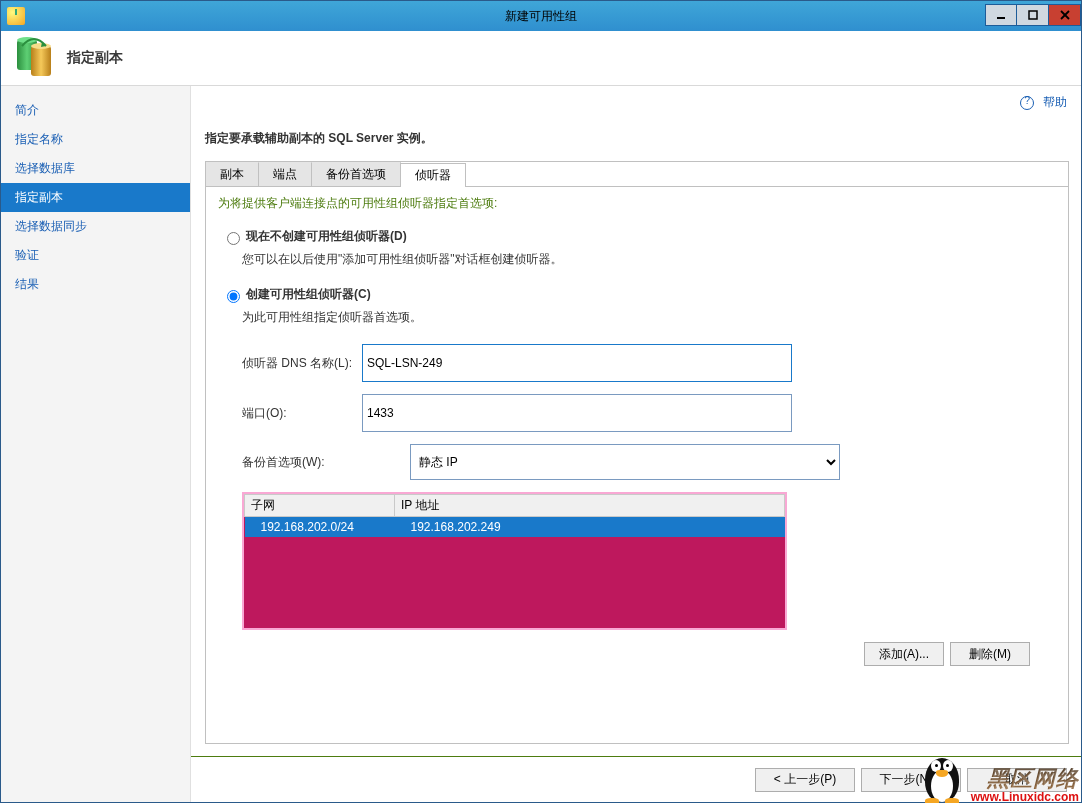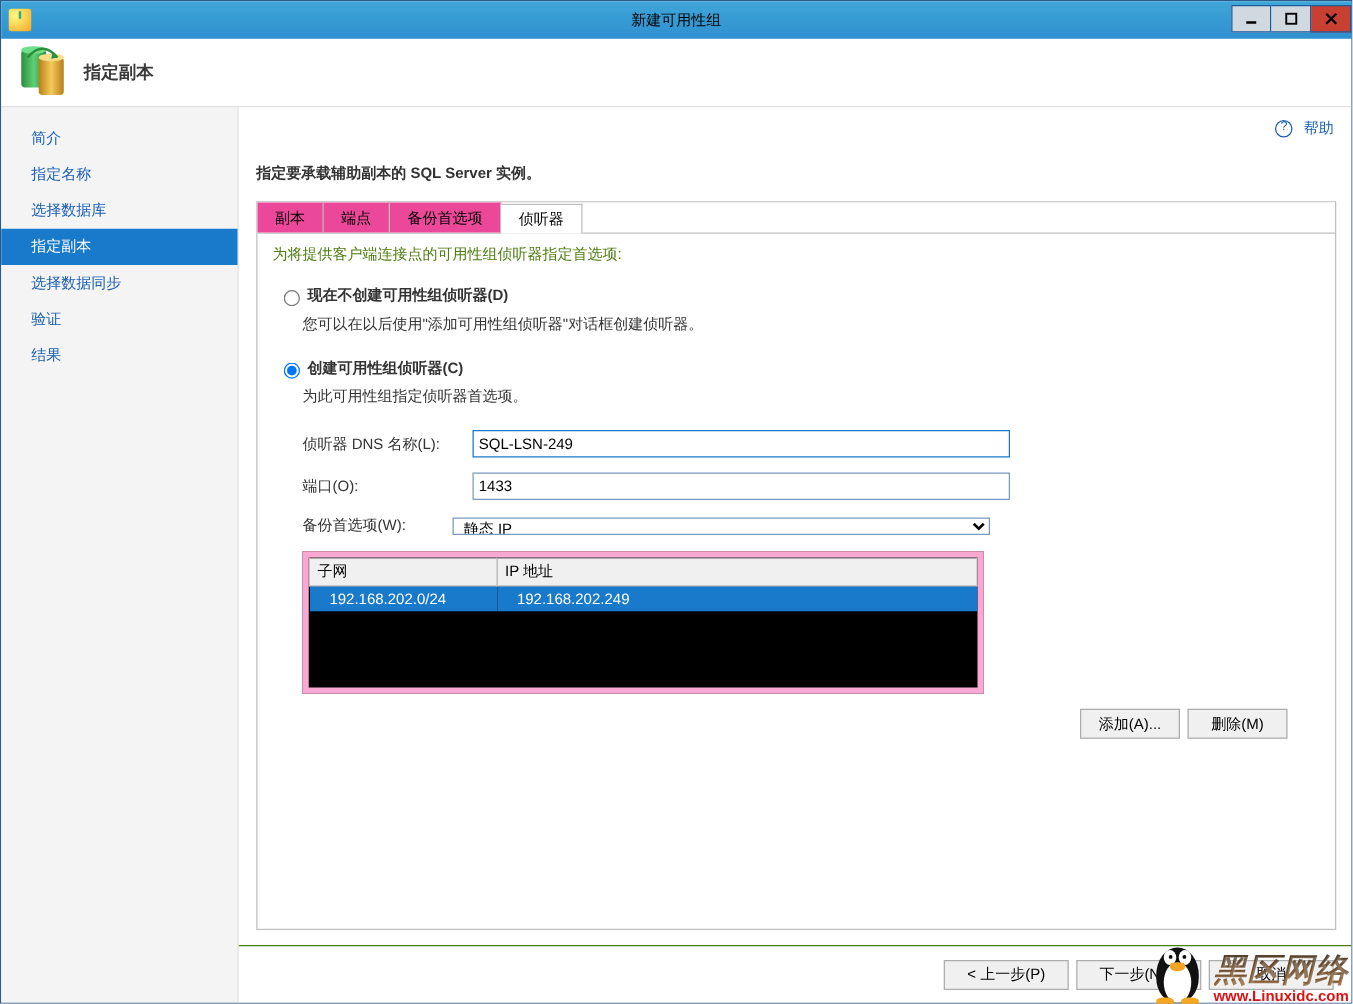--- a/index.html
+++ b/index.html
@@ -24,67 +24,67 @@
   .hi-cyl1{position:absolute;left:2px;top:2px;width:20px;height:30px;background:linear-gradient(90deg,#2b8f3e,#5ecf74,#2b8f3e);border-radius:3px 3px 3px 3px;}
   .hi-cyl1::before{content:'';position:absolute;top:-3px;left:0;width:20px;height:6px;background:#6fe089;border-radius:50%;}
   .hi-cyl2{position:absolute;left:16px;top:8px;width:20px;height:30px;background:linear-gradient(90deg,#b87f1a,#f5c95a,#b87f1a);border-radius:3px;}
   .hi-cyl2::before{content:'';position:absolute;top:-3px;left:0;width:20px;height:6px;background:#f7dd8a;border-radius:50%;}
   .hi-arrow{position:absolute;left:5px;top:-2px;width:28px;height:14px;}
   .header-title { font-size: 14px; font-weight: bold; color: #3a3a3a; }
 
   
   .body { flex: 1; display: flex; min-height: 0; }
   .sidebar { width: 190px; background: #f4f4f4; border-right: 1px solid #e0e0e0; padding-top: 10px; }
-  .side-item { padding: 6px 10px 6px 24px; color: #1a5fb4; cursor: pointer; }
+  .side-item { padding: 6px 10px 6px 14px; color: #1a5fb4; cursor: pointer; }
   .side-item.active { background: #1979ca; color: #fff; }
 
   
   .main { flex: 1; background: #fff; display: flex; flex-direction: column; position: relative; }
   .help { position: absolute; right: 14px; top: 8px; color: #1a5fb4; cursor:pointer; }
   .help::before { content:''; display:inline-block; width:12px; height:12px; border:1px solid #1a5fb4; border-radius:50%; color:#1a5fb4; line-height:12px; text-align:center; font-size:10px; margin-right:3px; vertical-align:middle;}
   .help .qm{position:relative;top:-2px;left:-13px;font-size:10px;color:#1a5fb4;}
   .instruction { margin: 44px 0 14px 14px; font-weight: bold; color: #333; }
 
   
   .panel { margin: 0 12px 12px 14px; border: 1px solid #c0c0c0; flex:1; display:flex; flex-direction:column; min-height:0;}
   .tabs { display: flex; border-bottom: 1px solid #c0c0c0; background:#fff; }
-  .tab { padding: 3px 14px; border-right: 1px solid #c0c0c0; background: #ec4899; cursor:pointer; border-top:1px solid transparent;}
+  .tab { padding: 3px 14px; border-right: 1px solid #c0c0c0; background: #e5e5e5; cursor:pointer; border-top:1px solid transparent;}
   .tab.active { background: #fff; position:relative; top:1px; border-top:1px solid #c0c0c0;}
   .tab-content { padding: 6px 12px 10px 12px; flex:1; display:flex; flex-direction:column; min-height:0; }
   .desc { margin: 2px 0 12px 0; color:#4d7c0f;}
   .radio-row { display:flex; align-items:center; margin:4px 0 4px 4px; }
   .radio-row input[type=radio]{ margin-right:6px; }
   .radio-row label{ font-weight:bold; color:#333;}
   .sub { margin: 2px 0 14px 24px; color:#333; }
 
   .form-row{ display:flex; align-items:center; margin:4px 0 4px 24px;}
   .form-label{ width:120px; color:#333;}
-  .form-input{ width:430px; height:22px; border:1px solid #7a9ac0; padding:2px 4px; font-size:12px;margin-left:16px;}
-  .form-select{ width:430px; height:14px; border:1px solid #7a9ac0; padding:0 4px; font-size:12px; background:#fff;}
-
-  .grid-wrap{ margin:8px 0 6px 24px; border:5px solid #f9a8d4; height:114px; width:545px; overflow:auto; background:#000000;}
+  .form-input{ width:430px; height:22px; border:1px solid #7a9ac0; padding:18px 4px; font-size:12px;}
+  .form-select{ width:430px; height:36px; border:1px solid #7a9ac0; padding:0 4px; font-size:12px; background:#fff;margin-left:48px;}
+
+  .grid-wrap{ margin:8px 0 6px 24px; border:2px solid #f9a8d4; height:138px; width:545px; overflow:auto; background:#be185d;}
   table.grid{ width:100%; border-collapse:collapse; table-layout:fixed;}
   table.grid th{ text-align:left; font-weight:normal; background:#f0f0f0; border:1px solid #c9c9c9; padding:2px 6px; height:20px;}
   table.grid td{ padding:3px 16px; height:18px;}
   tr.selected td{ background:#1979ca; color:#fff;}
   .grid col.c1{width:150px;} .grid col.c2{width:auto;}
 
   .btn-row{ display:flex; justify-content:flex-end; margin:6px 26px 0 0; gap:6px;}
   .btn, .nav-btn{ min-width:80px; height:24px; background:#f0f0f0; border:1px solid #adadad; cursor:pointer; padding:0 10px;}
 
   
   .footer { height: 46px; border-top:1px solid #4d7c0f; display:flex; align-items:center; justify-content:flex-end; padding-right:14px; gap:6px; position:relative;}
   .nav-btn{ min-width:100px; }
 
   .watermark {
     position: absolute; right: 2px; bottom: -2px; pointer-events: none;
     display:flex; align-items:flex-end; gap:6px;
   }
   .wm-text{ text-align:right;}
-  .wm-1{ font-size:26px; font-weight:bold; font-style:italic;
+  .wm-1{ font-size:22px; font-weight:bold; font-style:italic;
          background: linear-gradient(#4a3a2a,#9a6a3a);
          -webkit-background-clip:text; color:transparent; text-shadow:1px 1px 0 #fff3; letter-spacing:1px;}
   .wm-2{ font-size:12px; color:#d11; font-weight:bold; margin-top:-4px;}
   .penguin{width:46px;height:54px;position:relative;}
   .p-body{position:absolute;bottom:2px;left:6px;width:34px;height:44px;background:#111;border-radius:50% 50% 45% 45%;}
   .p-belly{position:absolute;bottom:2px;left:12px;width:22px;height:32px;background:#fff;border-radius:50%;}
   .p-eye{position:absolute;top:10px;width:10px;height:12px;background:#fff;border-radius:50%;}
   .p-eye.l{left:12px;} .p-eye.r{left:24px;}
   .p-pupil{position:absolute;top:14px;width:3px;height:3px;background:#000;border-radius:50%;}
   .p-pupil.l{left:16px;} .p-pupil.r{left:27px;}

